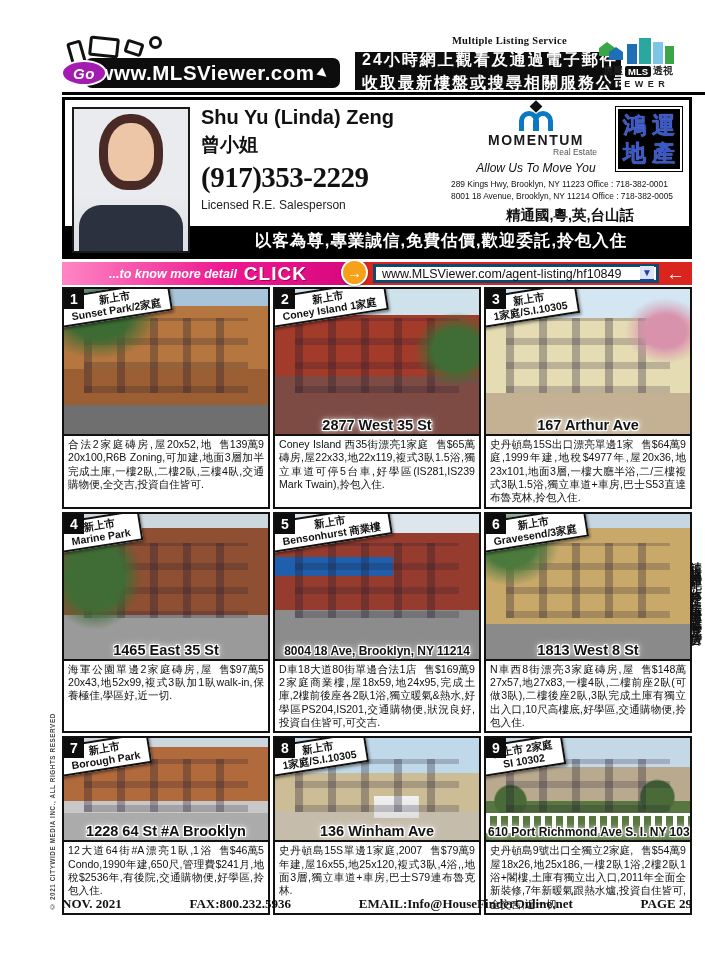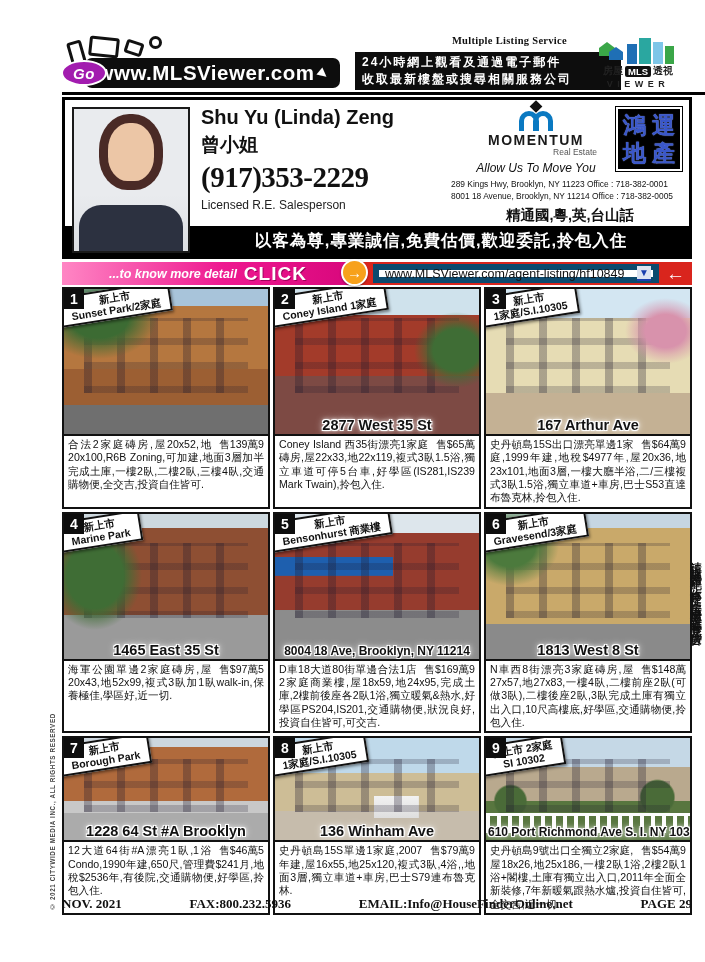--- a/index.html
+++ b/index.html
@@ -10,21 +10,21 @@
   .hdr { position:absolute; top:36px; left:55px; right:6px; height:56px; }
   .devices { position:absolute; left:14px; top:-1px; width:110px; height:34px; }
   .dev { position:absolute; border:3px solid #111; background:#fff; border-radius:3px; }
   .dev-phone { width:15px; height:24px; transform:rotate(-16deg); left:0; top:6px; }
   .dev-laptop { width:30px; height:20px; transform:rotate(6deg); left:20px; top:2px; }
   .dev-tablet { width:18px; height:14px; transform:rotate(18deg); left:56px; top:6px; }
   .dev-mag { width:13px; height:13px; border-radius:50%; left:80px; top:1px; }
   .gobar { position:absolute; left:30px; top:22px; width:255px; height:30px; background:#0d0d0d; border-radius:7px; color:#fff; display:flex; align-items:center; justify-content:center; font-weight:800; font-size:20.5px; letter-spacing:.5px; }
   .go-oval { position:absolute; left:-24px; top:2px; width:46px; height:26px; background:#a21caf; border:2px solid #fff; border-radius:50%; display:flex; align-items:center; justify-content:center; color:#fff; font-style:italic; font-weight:800; font-size:15px; z-index:2; }
   .cursor-ic { color:#fff; font-size:11px; margin-left:4px; transform:rotate(40deg); display:inline-block; }
-  .hdr-mid { position:absolute; left:300px; top:16px; width:266px; height:38px; background:#0d0d0d; color:#fff; display:flex; flex-direction:column; justify-content:center; padding:2px 7px; font-weight:700; font-size:12px; letter-spacing:2px; line-height:1.45; white-space:nowrap; }
+  .hdr-mid { position:absolute; left:300px; top:16px; width:266px; height:38px; background:#0d0d0d; color:#fff; display:flex; flex-direction:column; justify-content:center; padding:2px 7px; font-weight:700; font-size:16px; letter-spacing:2px; line-height:1.45; white-space:nowrap; }
   .mls-service { position:absolute; right:132px; top:-1px; font-family:"Liberation Serif", serif; font-weight:700; font-size:10.5px; letter-spacing:.3px; color:#111; }
   .viewer-logo { position:absolute; right:0; top:2px; width:122px; text-align:center; }
   .logo-art { height:26px; display:block; margin:0 auto; }
   .logo-line1 { display:flex; align-items:center; justify-content:center; gap:2px; font-weight:800; font-size:10px; color:#222; }
   .logo-mls { background:#111; color:#fff; padding:0 3px; border-radius:2px; font-size:9.5px; }
   .logo-viewer { font-size:9px; font-weight:700; letter-spacing:4.5px; color:#222; margin-top:1px; }
   .hdr-rule { position:absolute; left:62px; right:0; top:92px; height:3px; background:#000; }
 
   
   .agent-card { position:absolute; left:62px; top:97px; width:630px; height:162px; border:3px solid #000; background:#fff; }
@@ -50,21 +50,21 @@
   .langs { position:absolute; left:386px; top:106px; width:238px; text-align:center; font-weight:800; font-size:14.5px; color:#111; }
   .motto { position:absolute; left:0; right:0; bottom:0; height:30px; background:#000; color:#fff; display:flex; align-items:center; justify-content:center; padding-left:128px; font-weight:800; font-size:16.5px; letter-spacing:1px; white-space:nowrap; }
 
   
   .clickbar { position:absolute; left:62px; top:262px; width:630px; height:23px; display:flex; }
   .cb-pink { position:relative; flex:0 0 292px; background:linear-gradient(90deg,#ff86c4,#ee1990 55%,#d8077c); display:flex; align-items:center; justify-content:center; gap:7px;text-align:right; }
   .cb-label { color:#fff; font-weight:800; font-style:italic; font-size:12.5px; white-space:nowrap; }
   .cb-click { color:#fff; font-weight:900; font-size:19px; letter-spacing:1px; text-shadow:1px 1px 0 #a0005c; }
   .cb-circle { position:absolute; right:-14px; top:-3px; width:27px; height:27px; border-radius:50%; background:#f7a11b; border:2px solid #fff; color:#fff; display:flex; align-items:center; justify-content:center; font-weight:900; font-size:15px; z-index:3; box-shadow:0 1px 2px rgba(0,0,0,.4); }
   .cb-red { flex:1; background:#d9251d; display:flex; align-items:center; gap:7px; padding:2px 7px 2px 2px; }
-  .cb-url { flex:1; background:#fff; border:6px solid #0c4a6e; height:19px; margin-left:17px; display:flex; align-items:center; font-size:12.5px; color:#111; padding:0 2px 0 6px; white-space:nowrap; }
+  .cb-url { flex:1; background:#fff; border:3px solid #0c4a6e; height:19px; margin-left:17px; display:flex; align-items:center; font-size:12.5px; color:#111; padding:0 2px 0 6px; white-space:nowrap; }
   .cb-url-text { flex:1; }
   .cb-caret { color:#1a3fae; font-size:10px; font-weight:900; border-bottom:2px solid #1a3fae; background:#dde4f2; padding:0 2px; line-height:1.3; }
   .cb-back { color:#fff; font-weight:900; font-size:19px; line-height:1; }
 
   
   .grid { position:absolute; left:62px; top:287px; width:630px; display:grid; grid-template-columns:repeat(3,1fr); gap:3px; }
   .card { border:2px solid #111; background:#fff; position:relative; display:flex; flex-direction:column; overflow:hidden; }
   .photo { position:relative; border-bottom:2px solid #111; overflow:hidden; }
   .r12 .photo { height:147px; }
   .r3 .photo { height:104px; }

